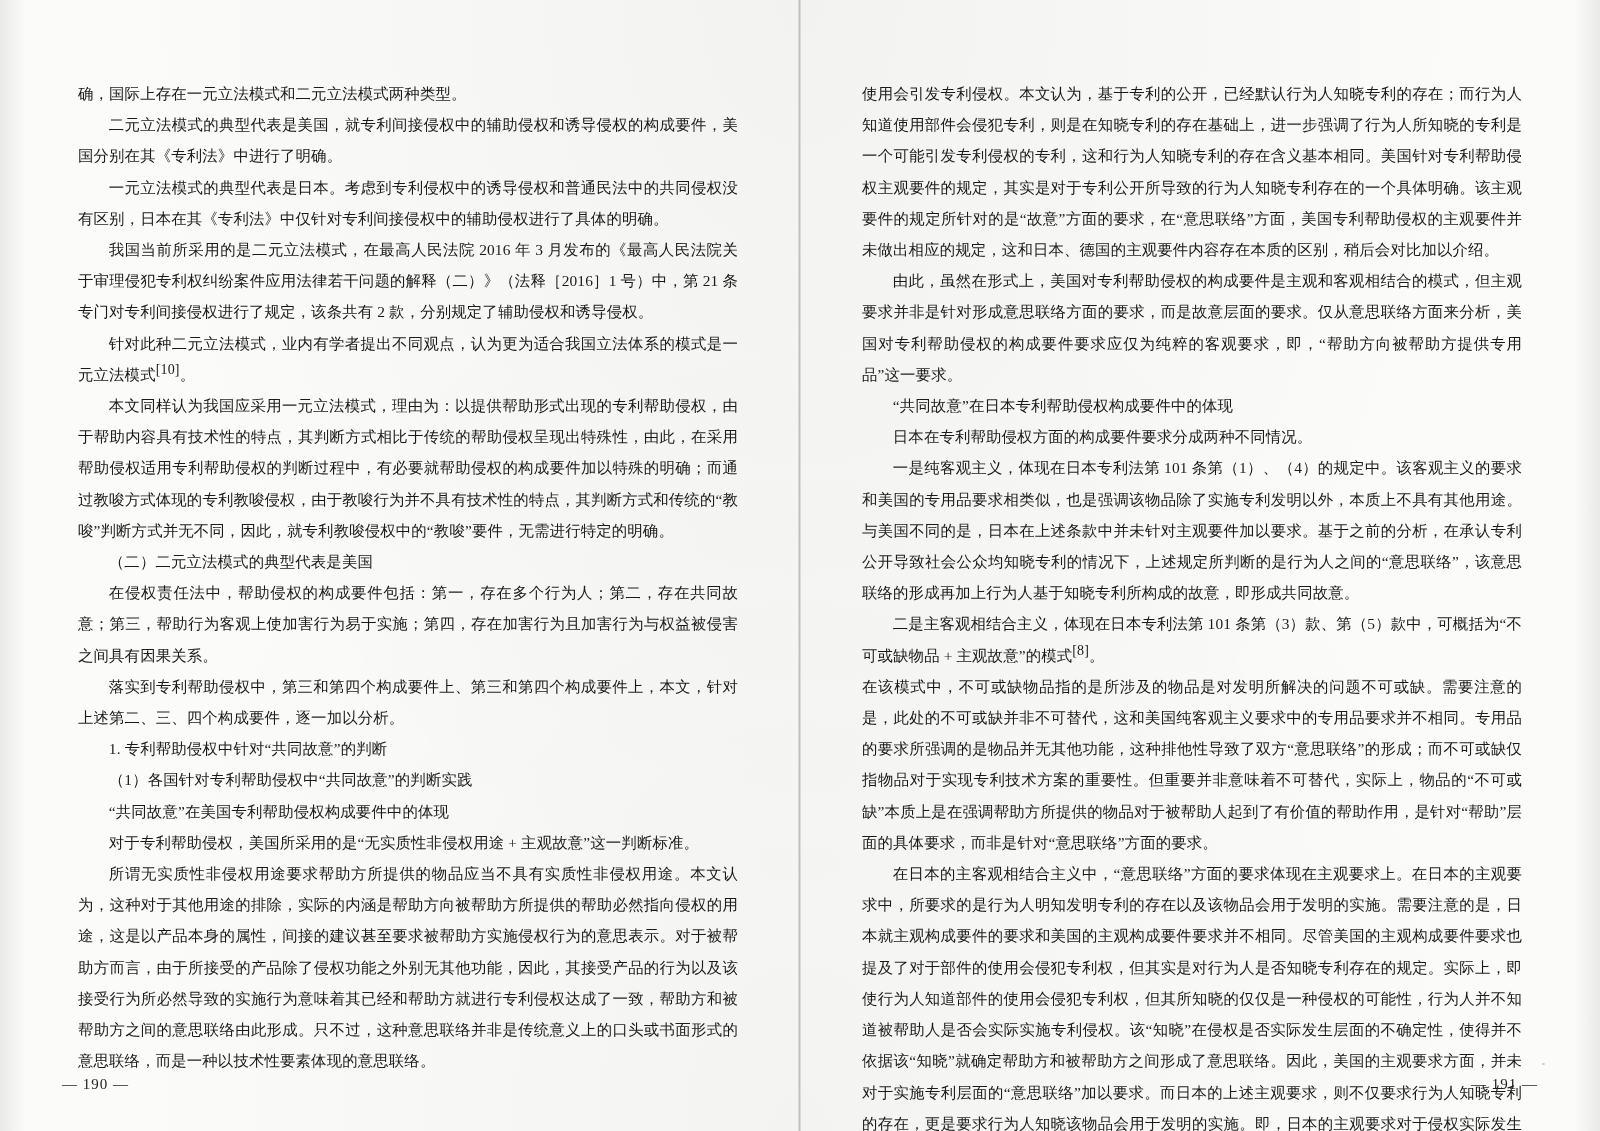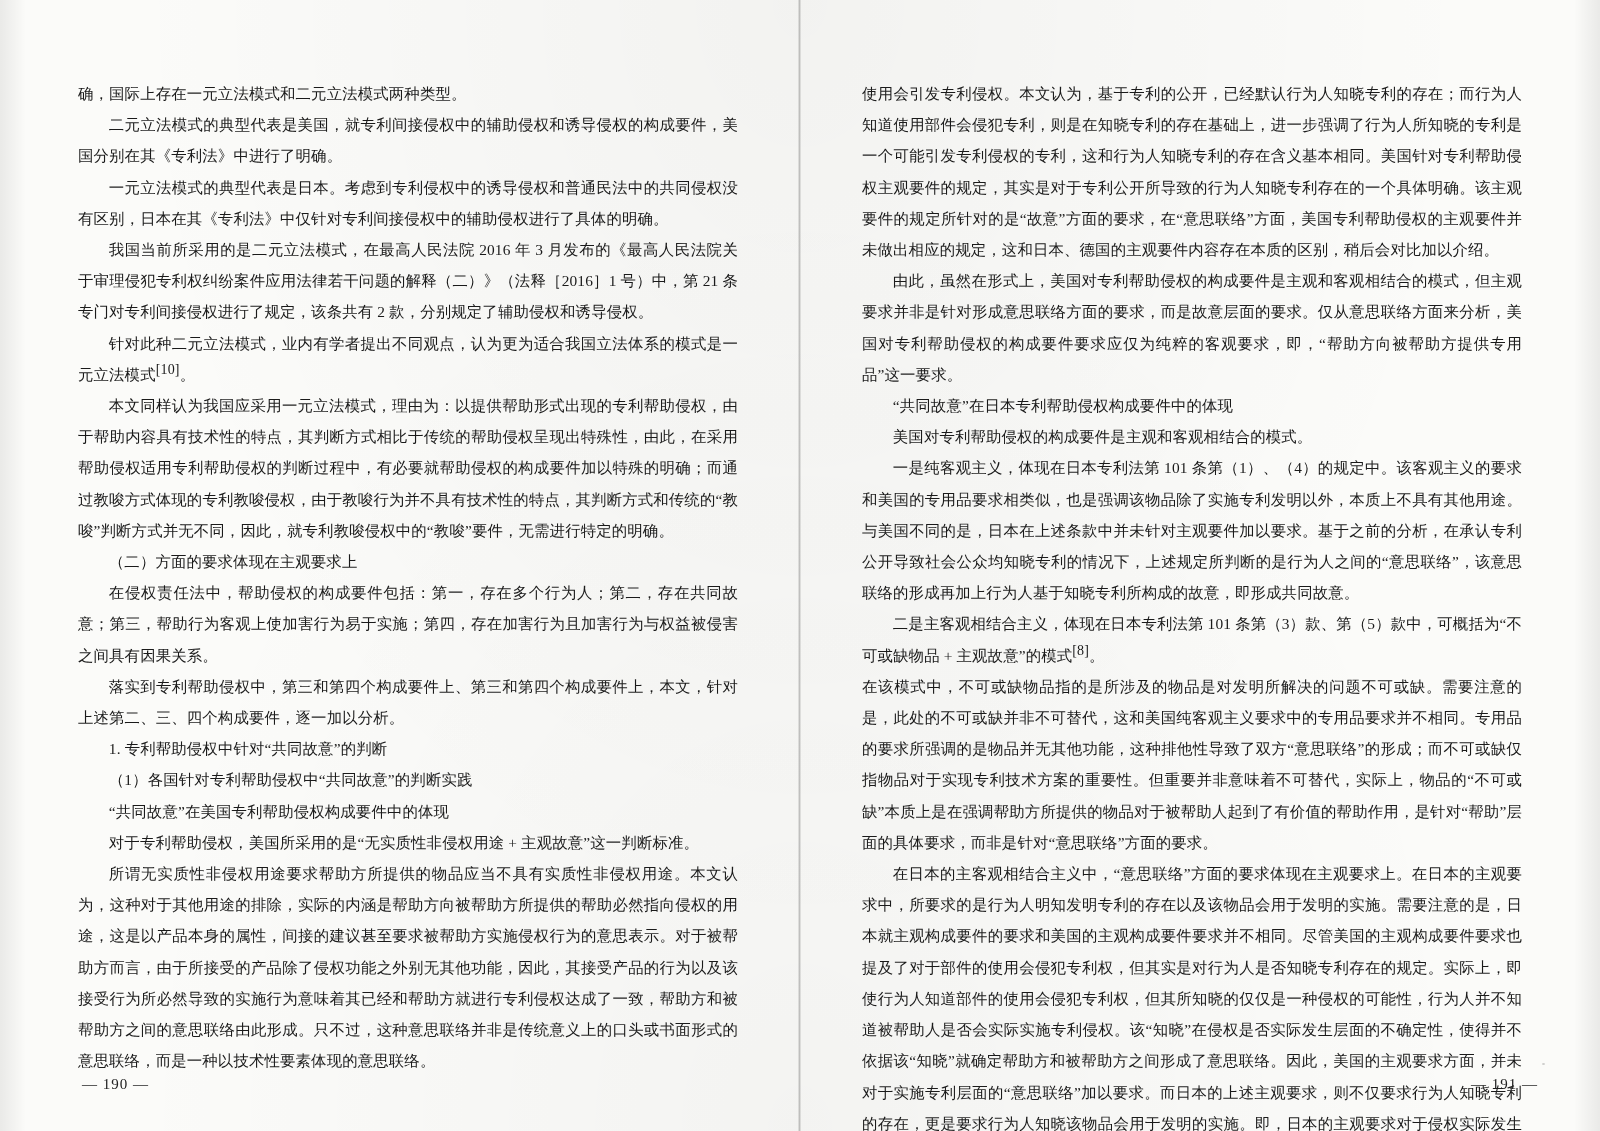--- a/index.html
+++ b/index.html
@@ -64,21 +64,21 @@
     line-height: 0;
   }
 
   .folio {
     position: absolute;
     bottom: 38px;
     font-size: 15px;
     letter-spacing: 1px;
     color: #222;
   }
-  .folio-left  { left: 82px; }
+  .folio-left  { left: 62px; }
   .folio-right { right: 62px; text-align: right; }
 
   
   .speck {
     position: absolute;
     background: rgba(0,0,0,0.18);
     border-radius: 50%;
   }
   .s2 { left: 742px; top: 1063px; width: 3px; height: 2px; }
   .s3 { left: 86px; top: 1022px; width: 2px; height: 2px; }
@@ -103,40 +103,40 @@
   <div class="columns">
 
     <div class="col col-left">
       <div class="body-text">
         <p class="indent0">确，国际上存在一元立法模式和二元立法模式两种类型。</p>
         <p class="indent2">二元立法模式的典型代表是美国，就专利间接侵权中的辅助侵权和诱导侵权的构成要件，美国分别在其《专利法》中进行了明确。</p>
         <p class="indent2">一元立法模式的典型代表是日本。考虑到专利侵权中的诱导侵权和普通民法中的共同侵权没有区别，日本在其《专利法》中仅针对专利间接侵权中的辅助侵权进行了具体的明确。</p>
         <p class="indent2">我国当前所采用的是二元立法模式，在最高人民法院 2016 年 3 月发布的《最高人民法院关于审理侵犯专利权纠纷案件应用法律若干问题的解释（二）》（法释［2016］1 号）中，第 21 条专门对专利间接侵权进行了规定，该条共有 2 款，分别规定了辅助侵权和诱导侵权。</p>
         <p class="indent2"><span>针对此种二元立法模式，业内有学者提出不同观点，认为更为适合我国立法体系的模式是一元立法模式</span><sup class="fn">[10]</sup>。</p>
         <p class="indent2">本文同样认为我国应采用一元立法模式，理由为：以提供帮助形式出现的专利帮助侵权，由于帮助内容具有技术性的特点，其判断方式相比于传统的帮助侵权呈现出特殊性，由此，在采用帮助侵权适用专利帮助侵权的判断过程中，有必要就帮助侵权的构成要件加以特殊的明确；而通过教唆方式体现的专利教唆侵权，由于教唆行为并不具有技术性的特点，其判断方式和传统的“教唆”判断方式并无不同，因此，就专利教唆侵权中的“教唆”要件，无需进行特定的明确。</p>
-        <p class="indent2">（二）方面的要求体现在主观要求上</p>
+        <p class="indent2">（二）二元立法模式的典型代表是美国</p>
         <p class="indent2">在侵权责任法中，帮助侵权的构成要件包括：第一，存在多个行为人；第二，存在共同故意；第三，帮助行为客观上使加害行为易于实施；第四，存在加害行为且加害行为与权益被侵害之间具有因果关系。</p>
         <p class="indent2">落实到专利帮助侵权中，第三和第四个构成要件上、第三和第四个构成要件上，本文，针对上述第二、三、四个构成要件，逐一加以分析。</p>
         <p class="indent2">1. 专利帮助侵权中针对“共同故意”的判断</p>
         <p class="indent2">（1）各国针对专利帮助侵权中“共同故意”的判断实践</p>
         <p class="indent2">“共同故意”在美国专利帮助侵权构成要件中的体现</p>
         <p class="indent2">对于专利帮助侵权，美国所采用的是“无实质性非侵权用途 + 主观故意”这一判断标准。</p>
         <p class="indent2">所谓无实质性非侵权用途要求帮助方所提供的物品应当不具有实质性非侵权用途。本文认为，这种对于其他用途的排除，实际的内涵是帮助方向被帮助方所提供的帮助必然指向侵权的用途，这是以产品本身的属性，间接的建议甚至要求被帮助方实施侵权行为的意思表示。对于被帮助方而言，由于所接受的产品除了侵权功能之外别无其他功能，因此，其接受产品的行为以及该接受行为所必然导致的实施行为意味着其已经和帮助方就进行专利侵权达成了一致，帮助方和被帮助方之间的意思联络由此形成。只不过，这种意思联络并非是传统意义上的口头或书面形式的意思联络，而是一种以技术性要素体现的意思联络。</p>
 
       </div>
       <div class="folio folio-left">— 190 —</div>
       <div class="speck s3"></div>
     </div>
 
     <div class="col col-right">
       <div class="body-text">
         <p class="indent0">使用会引发专利侵权。本文认为，基于专利的公开，已经默认行为人知晓专利的存在；而行为人知道使用部件会侵犯专利，则是在知晓专利的存在基础上，进一步强调了行为人所知晓的专利是一个可能引发专利侵权的专利，这和行为人知晓专利的存在含义基本相同。美国针对专利帮助侵权主观要件的规定，其实是对于专利公开所导致的行为人知晓专利存在的一个具体明确。该主观要件的规定所针对的是“故意”方面的要求，在“意思联络”方面，美国专利帮助侵权的主观要件并未做出相应的规定，这和日本、德国的主观要件内容存在本质的区别，稍后会对比加以介绍。</p>
         <p class="indent2">由此，虽然在形式上，美国对专利帮助侵权的构成要件是主观和客观相结合的模式，但主观要求并非是针对形成意思联络方面的要求，而是故意层面的要求。仅从意思联络方面来分析，美国对专利帮助侵权的构成要件要求应仅为纯粹的客观要求，即，“帮助方向被帮助方提供专用品”这一要求。</p>
         <p class="indent2">“共同故意”在日本专利帮助侵权构成要件中的体现</p>
-        <p class="indent2">美国对专利帮助侵权的构成要件是主观和客观相结合的模式。</p>
+        <p class="indent2">日本在专利帮助侵权方面的构成要件要求分成两种不同情况。</p>
         <p class="indent2">一是纯客观主义，体现在日本专利法第 101 条第（1）、（4）的规定中。该客观主义的要求和美国的专用品要求相类似，也是强调该物品除了实施专利发明以外，本质上不具有其他用途。与美国不同的是，日本在上述条款中并未针对主观要件加以要求。基于之前的分析，在承认专利公开导致社会公众均知晓专利的情况下，上述规定所判断的是行为人之间的“意思联络”，该意思联络的形成再加上行为人基于知晓专利所构成的故意，即形成共同故意。</p>
         <p class="indent2"><span>二是主客观相结合主义，体现在日本专利法第 101 条第（3）款、第（5）款中，可概括为“不可或缺物品 + 主观故意”的模式</span><sup class="fn">[8]</sup>。</p>
         <p class="indent0">在该模式中，不可或缺物品指的是所涉及的物品是对发明所解决的问题不可或缺。需要注意的是，此处的不可或缺并非不可替代，这和美国纯客观主义要求中的专用品要求并不相同。专用品的要求所强调的是物品并无其他功能，这种排他性导致了双方“意思联络”的形成；而不可或缺仅指物品对于实现专利技术方案的重要性。但重要并非意味着不可替代，实际上，物品的“不可或缺”本质上是在强调帮助方所提供的物品对于被帮助人起到了有价值的帮助作用，是针对“帮助”层面的具体要求，而非是针对“意思联络”方面的要求。</p>
         <p class="indent2">在日本的主客观相结合主义中，“意思联络”方面的要求体现在主观要求上。在日本的主观要求中，所要求的是行为人明知发明专利的存在以及该物品会用于发明的实施。需要注意的是，日本就主观构成要件的要求和美国的主观构成要件要求并不相同。尽管美国的主观构成要件要求也提及了对于部件的使用会侵犯专利权，但其实是对行为人是否知晓专利存在的规定。实际上，即使行为人知道部件的使用会侵犯专利权，但其所知晓的仅仅是一种侵权的可能性，行为人并不知道被帮助人是否会实际实施专利侵权。该“知晓”在侵权是否实际发生层面的不确定性，使得并不依据该“知晓”就确定帮助方和被帮助方之间形成了意思联络。因此，美国的主观要求方面，并未对于实施专利层面的“意思联络”加以要求。而日本的上述主观要求，则不仅要求行为人知晓专利的存在，更是要求行为人知晓该物品会用于发明的实施。即，日本的主观要求对于侵权实际发生这一情况而言是确定性的。各个行</p>
       </div>
       <div class="folio folio-right">— 191 —</div>
 
       <div class="speck s2"></div>
     </div>
 

